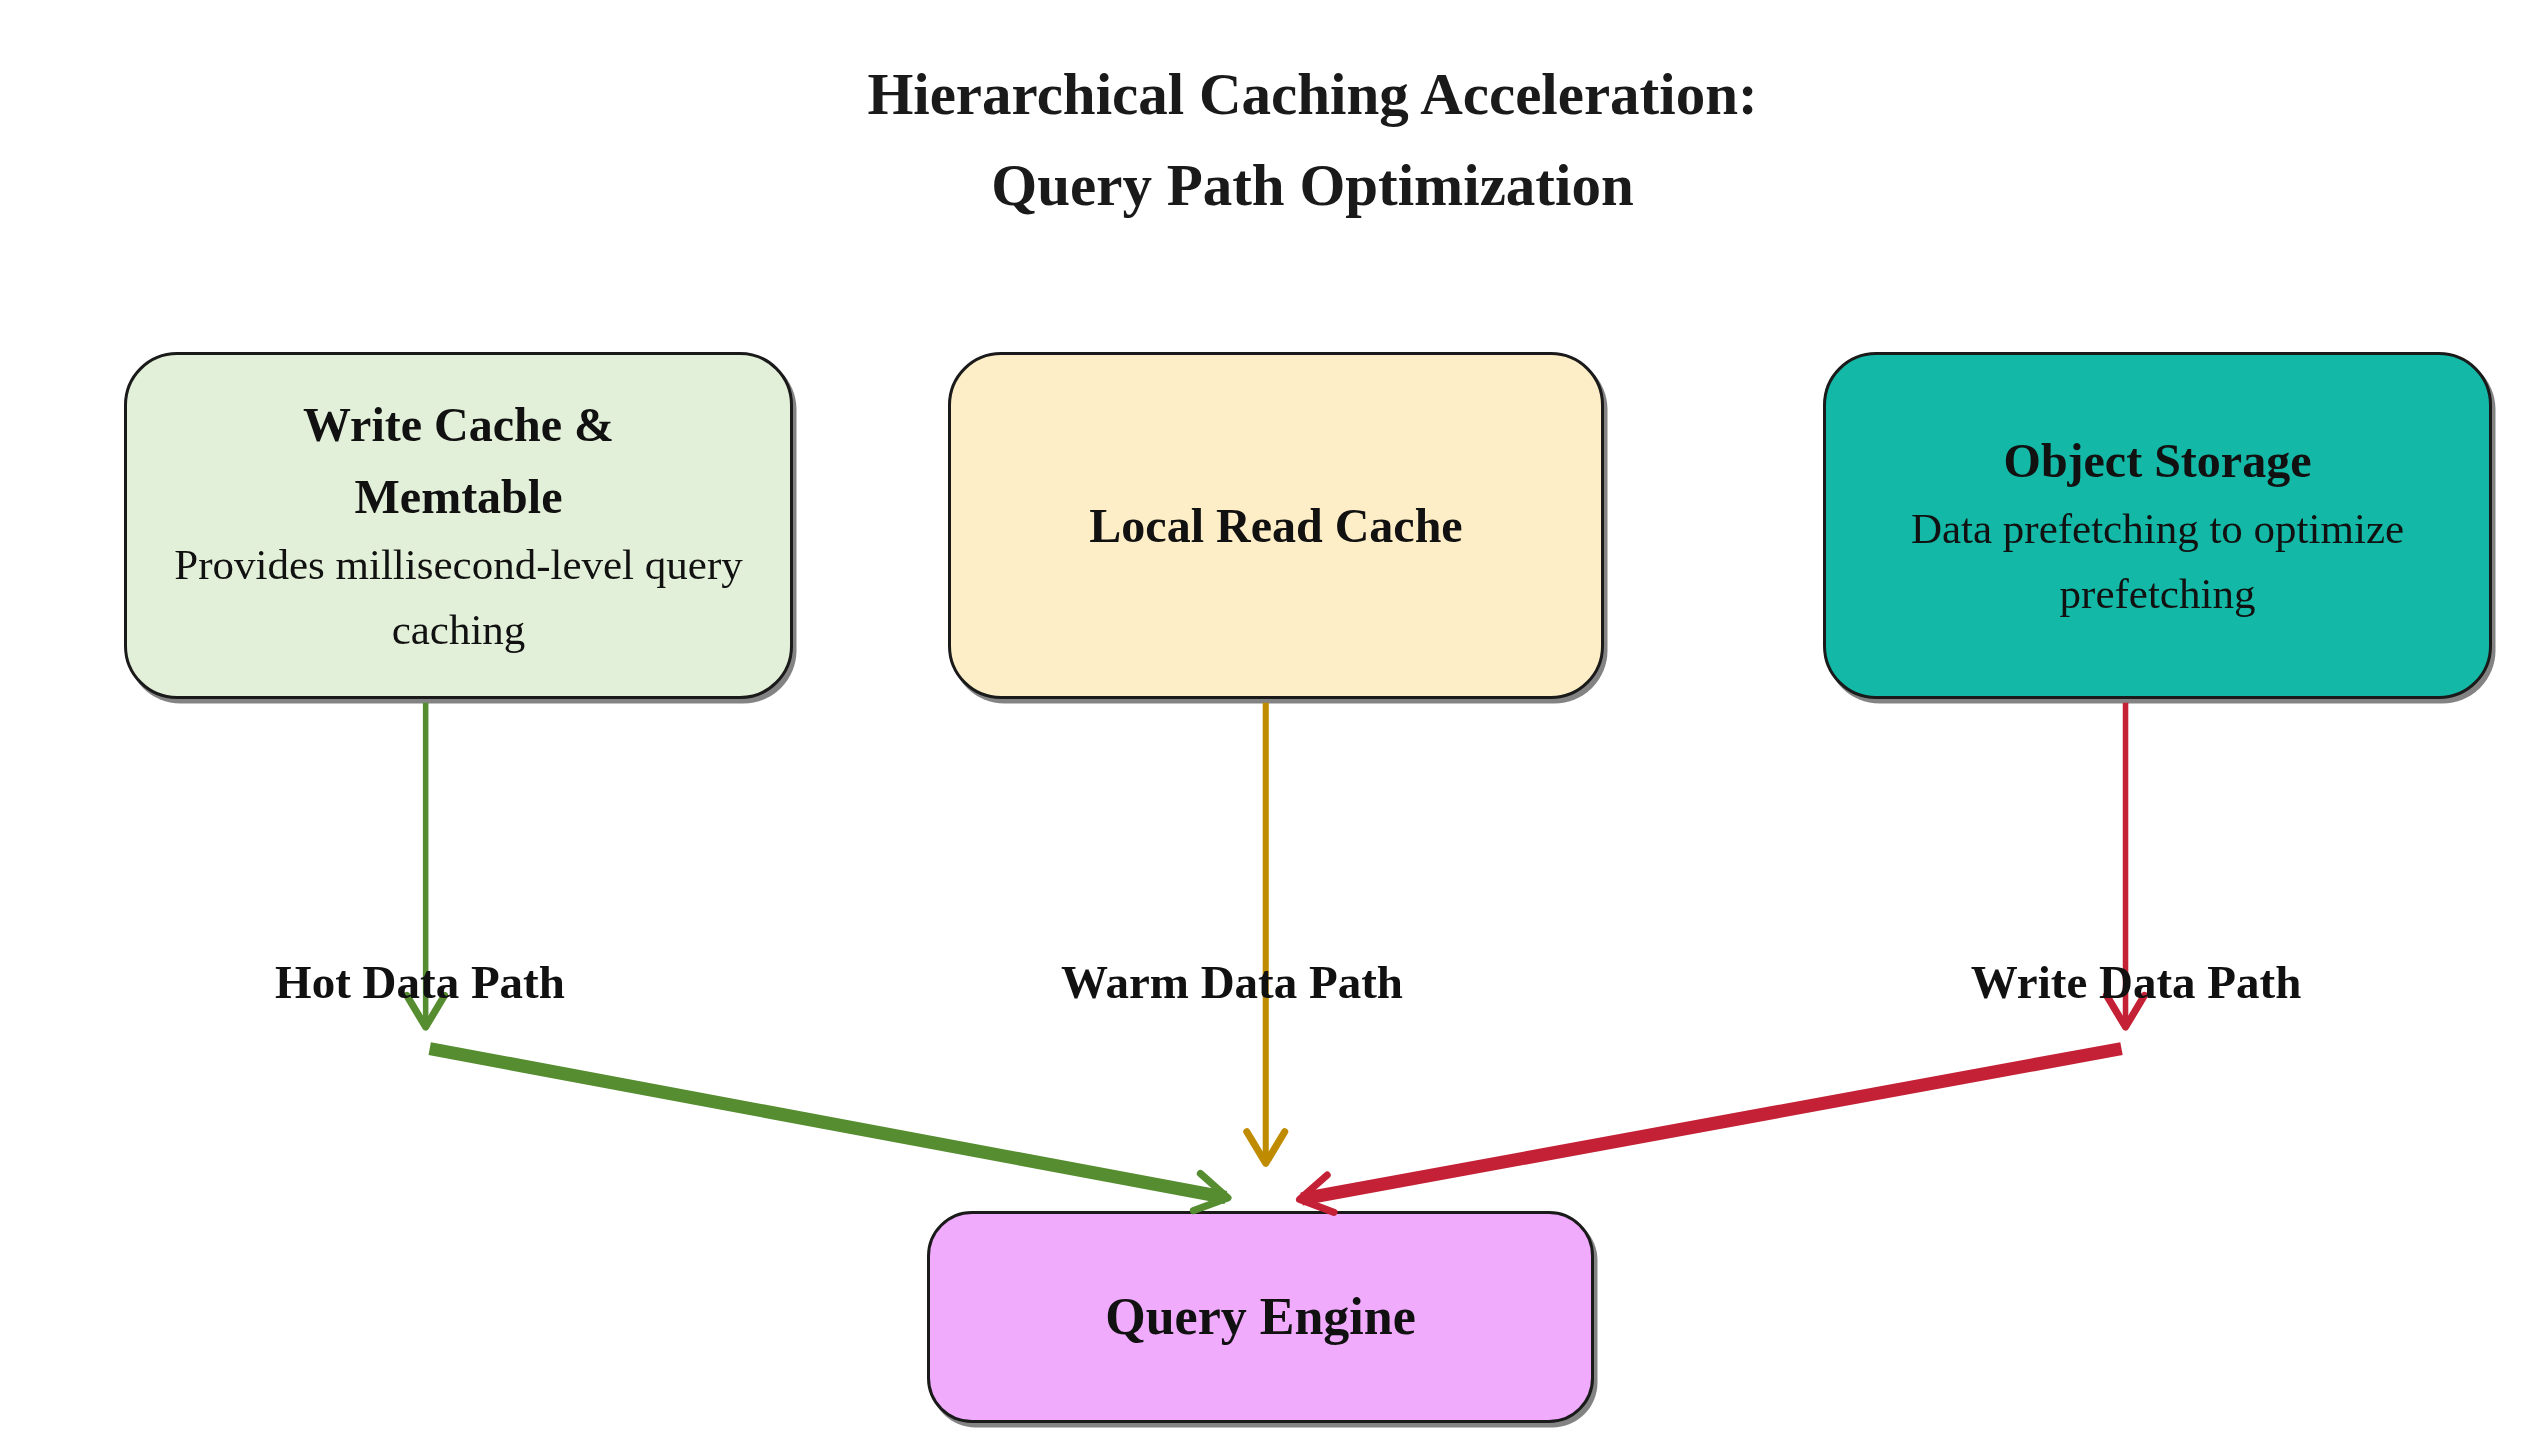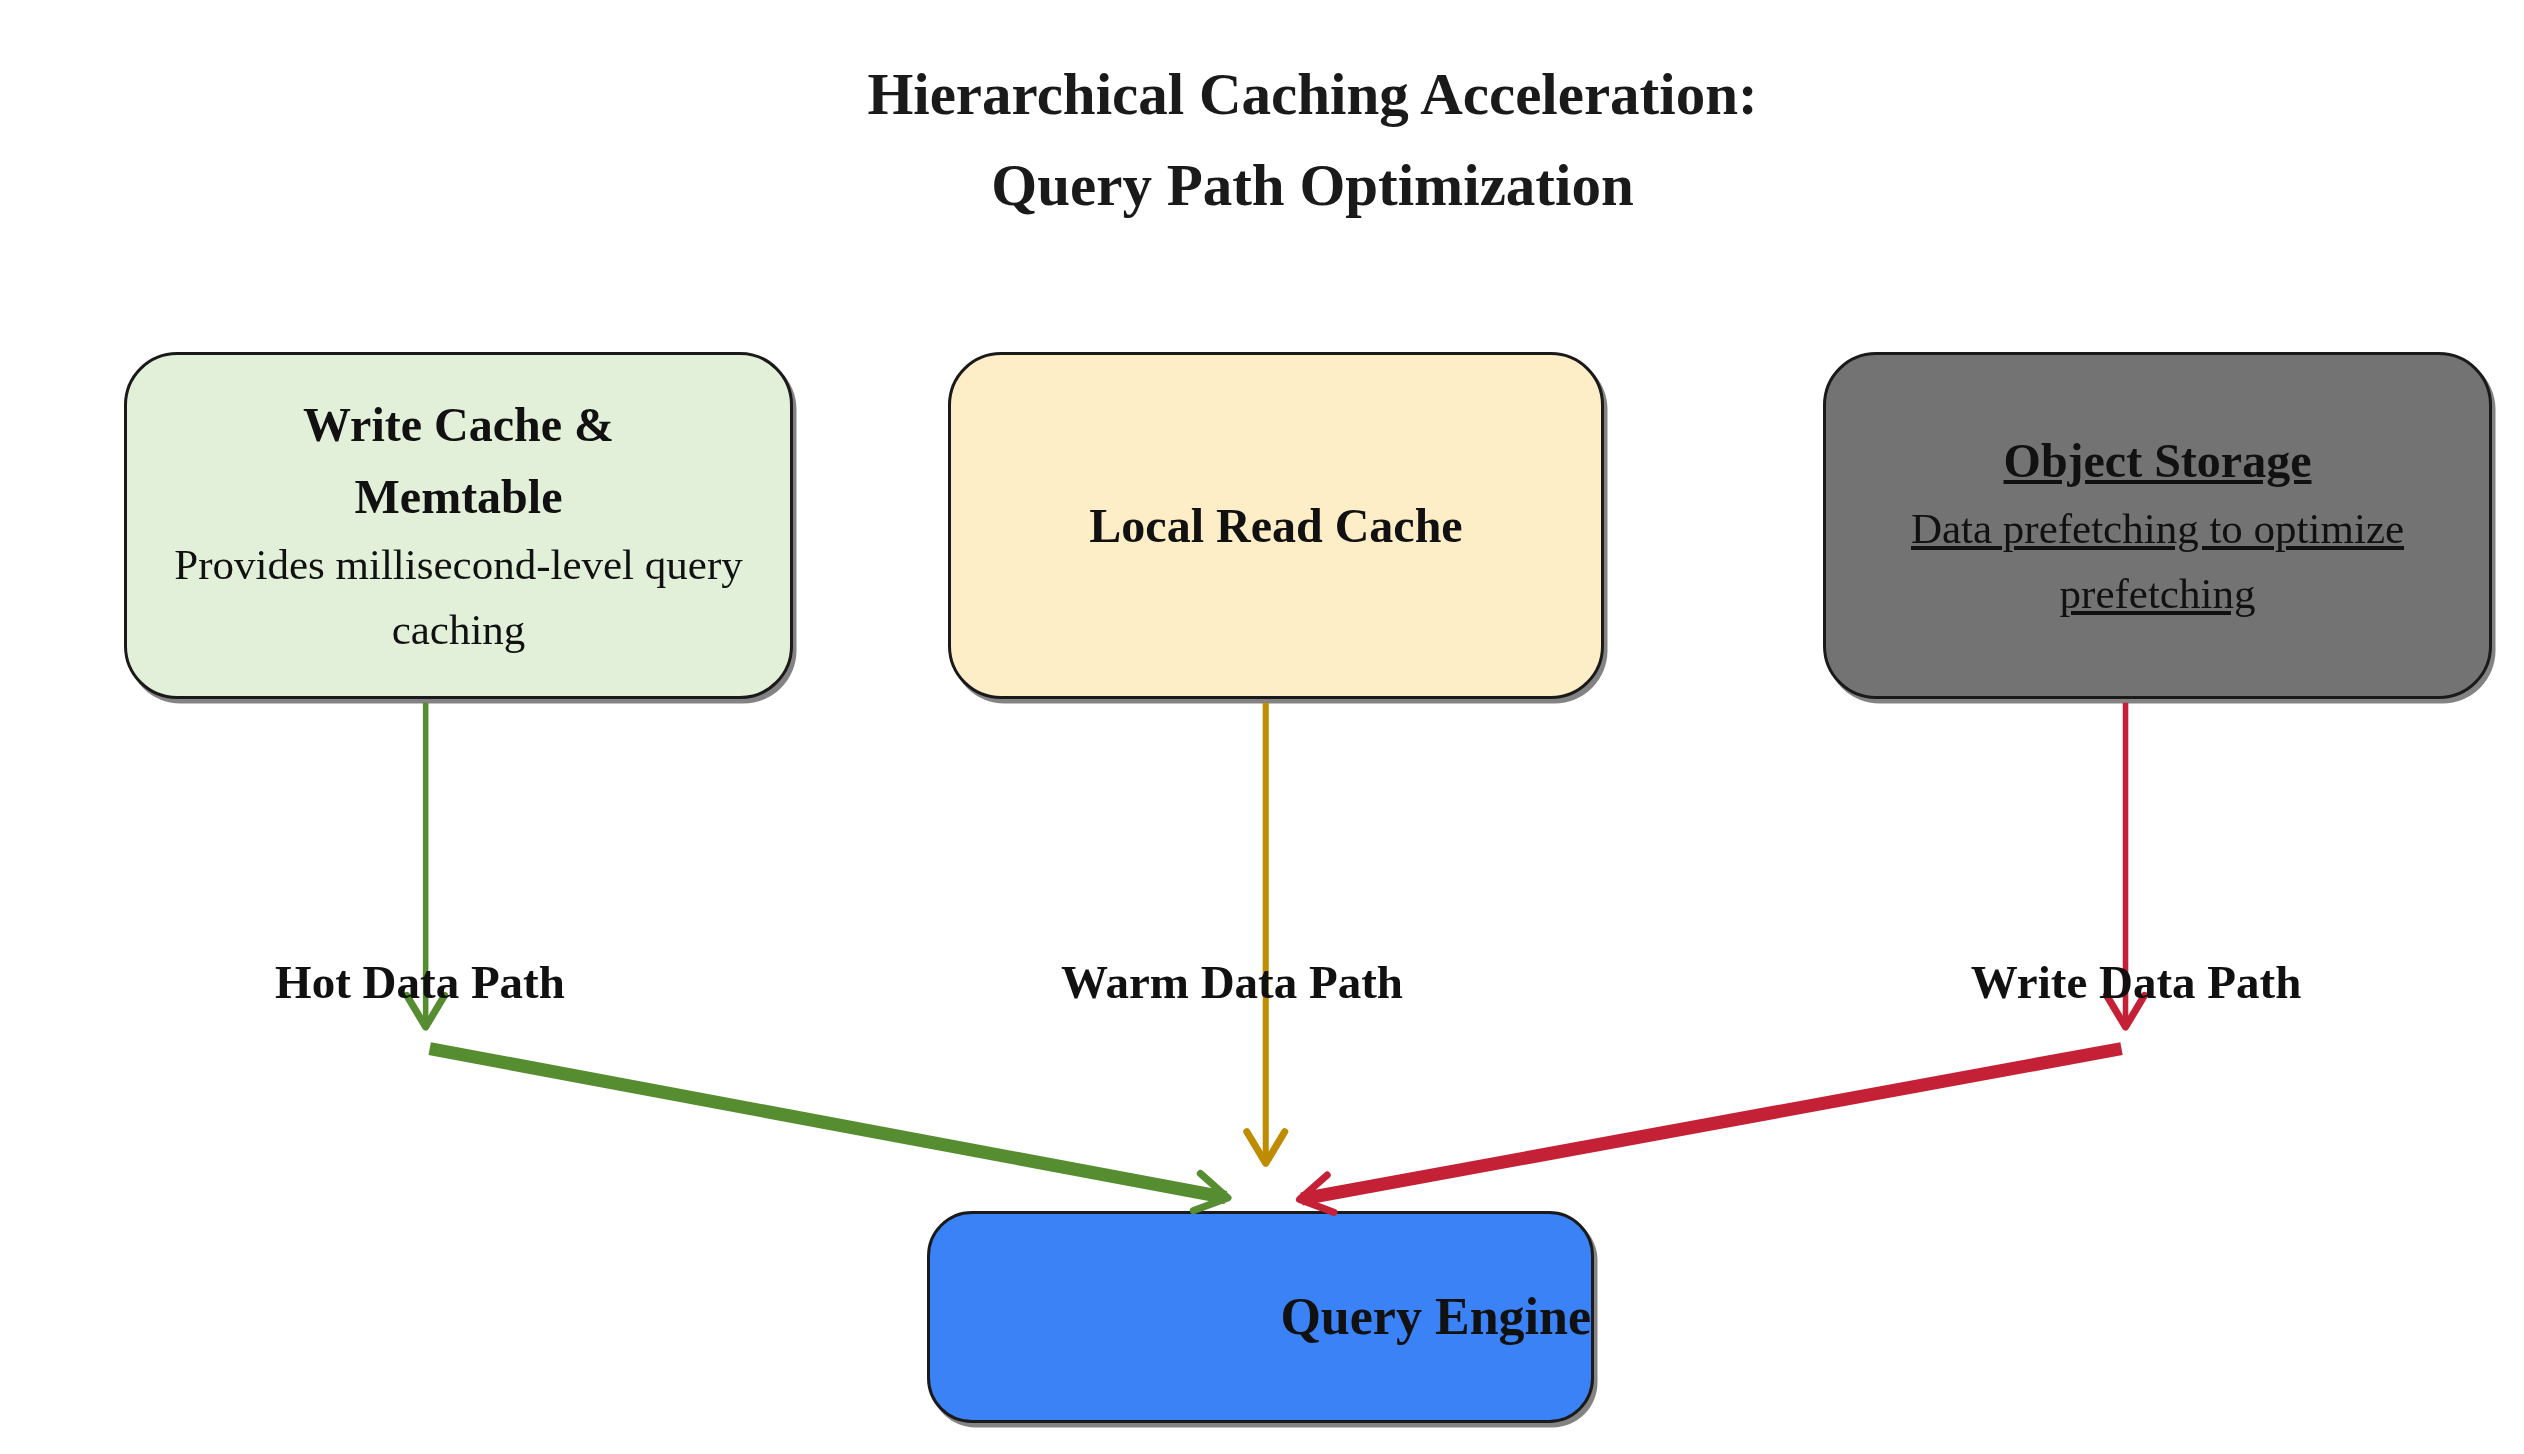--- a/index.html
+++ b/index.html
@@ -90,26 +90,26 @@
 
   <div class="node node-write-cache" style="background-color: rgb(227, 240, 217); border-color: rgb(26, 26, 26);">
     <div class="node-title">Write Cache &amp; Memtable</div>
     <div class="node-subtitle">Provides millisecond-level query caching</div>
   </div>
 
   <div class="node node-local-read" style="background-color: rgb(253, 238, 199); border-color: rgb(26, 26, 26);">
     <div class="node-title">Local Read Cache</div>
   </div>
 
-  <div class="node node-object-storage" style="background-color: #737373; border-color: rgb(26, 26, 26); text-decoration: underline;">
+  <div class="node node-object-storage" style="background-color: #14b8a6; border-color: rgb(26, 26, 26);">
     <div class="node-title">Object Storage</div>
     <div class="node-subtitle">Data prefetching to optimize prefetching</div>
   </div>
 
-  <div class="node node-query-engine" style="background-color: #3b82f6; border-color: rgb(26, 26, 26); align-items: flex-end;">
+  <div class="node node-query-engine" style="background-color: #f0abfc; border-color: rgb(26, 26, 26);">
     <div class="node-title">Query Engine</div>
   </div>
 
   <svg class="edges-svg" viewBox="0 0 5120 2880">
     <defs>
       <marker id="head-hot" viewBox="0 0 24 24" refX="18" refY="12" markerWidth="100" markerHeight="100" orient="auto" markerUnits="userSpaceOnUse">
         <path d="M4 3 L19 12 L4 21" fill="none" stroke-width="3.4" stroke-linecap="round" stroke-linejoin="round" stroke="#568d30"></path>
       </marker>
       <marker id="head-warm" viewBox="0 0 24 24" refX="18" refY="12" markerWidth="100" markerHeight="100" orient="auto" markerUnits="userSpaceOnUse">
         <path d="M4 3 L19 12 L4 21" fill="none" stroke-width="3.4" stroke-linecap="round" stroke-linejoin="round" stroke="#bf8b00"></path>

